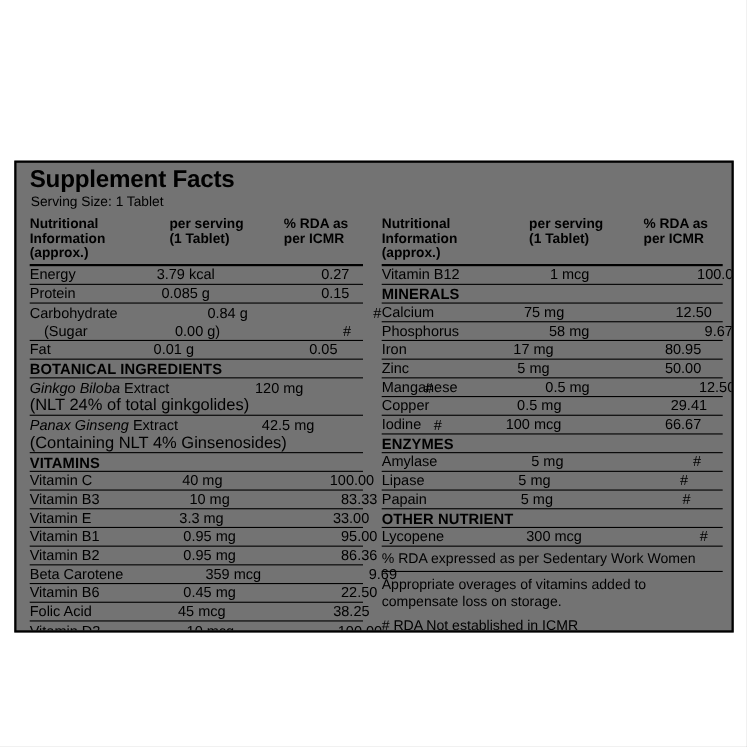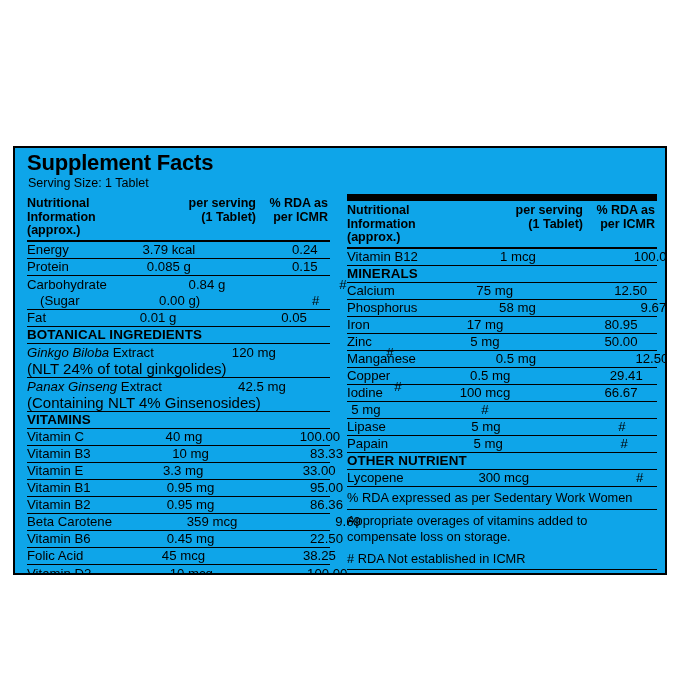--- a/index.html
+++ b/index.html
@@ -4,46 +4,46 @@
 <style>
   html,body{margin:0;padding:0;}
   body{
     width:679px;height:679px;background:#ffffff;
     font-family:"Liberation Sans",sans-serif;color:#000;
     position:relative;overflow:hidden;
   }
   .box{
     position:absolute;left:13px;top:146px;width:654px;height:429px;
     border:2px solid #000;box-sizing:border-box;
-    padding:3px 8px 0 12px;background:#0ea5e9;overflow:hidden;
+    padding:3px 8px 0 12px;background:#737373;overflow:hidden;
   }
   .title{font-size:22px;font-weight:700;letter-spacing:-0.2px;line-height:24px;}
   .serving{font-size:12.5px;line-height:15px;margin:1px 0 3px 1px;}
   .cols{display:flex;align-items:stretch;height:calc(100% - 46px);}
   .col{width:303px;display:flex;flex-direction:column;}
   .col.right{width:310px;}
   .divider{width:2px;background:#000;margin:0 8px 0 9px;}
   .bar{height:7px;background:#000;margin-bottom:1px;}
   .thead{
     display:grid;grid-template-columns:1fr 104px 72px;
     border-bottom:2.5px solid #000;padding:2px 0 2px;
     font-weight:700;font-size:12.5px;line-height:13.5px;
   }
-  .thead .hamount,.thead .hrda{text-align:right;padding-right:2px;}
+  .thead .hamount,.thead .hrda{padding-right:2px;}
   .tbody{display:block;}
   .trow{box-sizing:border-box;border-bottom:1.5px solid #000;gap:48px;}
   .trow.item{
     display:grid;grid-template-columns:1fr 104px 72px;
     align-items:center;height:17px;font-size:13.2px;
   }
   .trow.norule{border-bottom:none;}
   .trow .cell.amount,.trow .cell.rda{text-align:center;}
   .trow.indent .cell.name{padding-left:13px;}
   .trow.section{
-    display:flex;align-items:center;height:17px;
+    display:flex;align-items:flex-end;height:17px;
     font-weight:700;font-size:13.4px;letter-spacing:0.1px;
   }
   .trow.note{display:flex;align-items:center;height:17px;font-size:15px;}
   .trow.footnote{font-size:12.8px;line-height:15.5px;padding:3.5px 0 3px;}
   .ital{font-style:italic;}
   .cell{white-space:nowrap;}
   .trow.footnote .cell{white-space:normal;}
 </style>
 </head>
 <body>
@@ -67,21 +67,21 @@
         </div>
         <div class="hrda">
           <div>% RDA as</div>
           <div>per ICMR</div>
         </div>
       </div>
       <div class="tbody" id="left-rows">
           <div class="trow item">
             <div class="cell name"><span>Energy</span></div>
             <div class="cell amount">3.79 kcal</div>
-            <div class="cell rda">0.24</div>
+            <div class="cell rda">0.27</div>
           </div>
           <div class="trow item">
             <div class="cell name"><span>Protein</span></div>
             <div class="cell amount">0.085 g</div>
             <div class="cell rda">0.15</div>
           </div>
           <div class="trow item norule">
             <div class="cell name"><span>Carbohydrate</span></div>
             <div class="cell amount">0.84 g</div>
             <div class="cell rda">#</div>
@@ -221,21 +221,25 @@
           <div class="trow item">
             <div class="cell name"><span>Copper</span></div>
             <div class="cell amount">0.5 mg</div>
             <div class="cell rda">29.41</div>
           </div>
           <div class="trow item">
             <div class="cell name"><span>Iodine</span></div>
             <div class="cell amount">100 mcg</div>
             <div class="cell rda">66.67</div>
           </div>
-          <div class="trow item">
+          <div class="trow section">
+            <div class="cell span">ENZYMES</div>
+          </div>
+          <div class="trow item">
+            <div class="cell name"><span>Amylase</span></div>
             <div class="cell amount">5 mg</div>
             <div class="cell rda">#</div>
           </div>
           <div class="trow item">
             <div class="cell name"><span>Lipase</span></div>
             <div class="cell amount">5 mg</div>
             <div class="cell rda">#</div>
           </div>
           <div class="trow item">
             <div class="cell name"><span>Papain</span></div>

